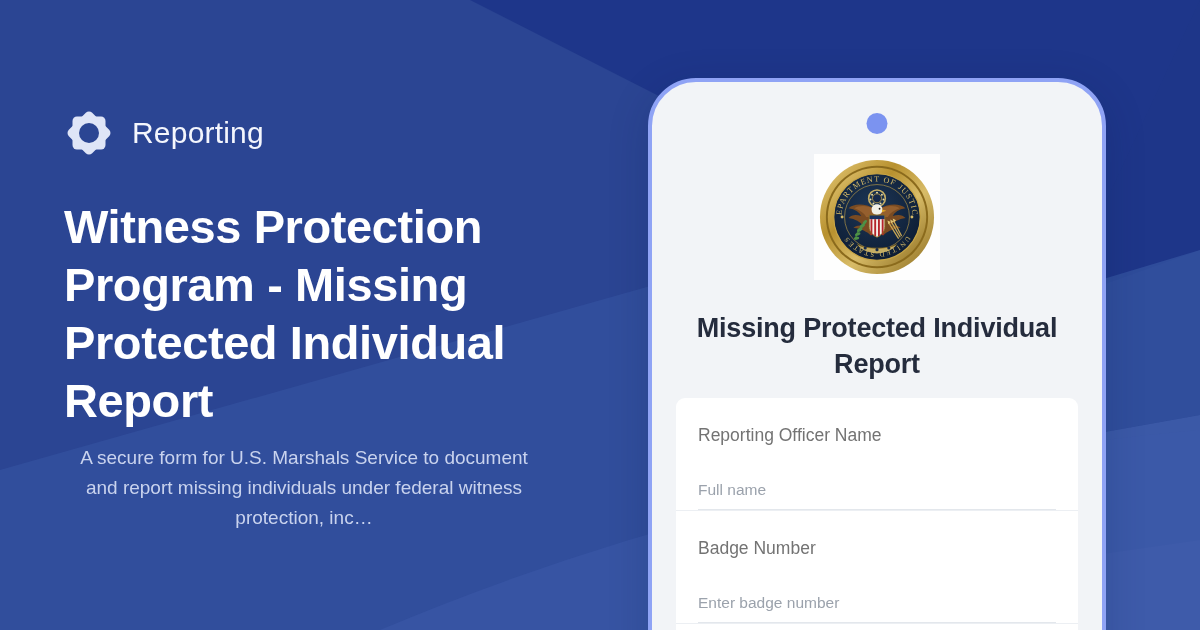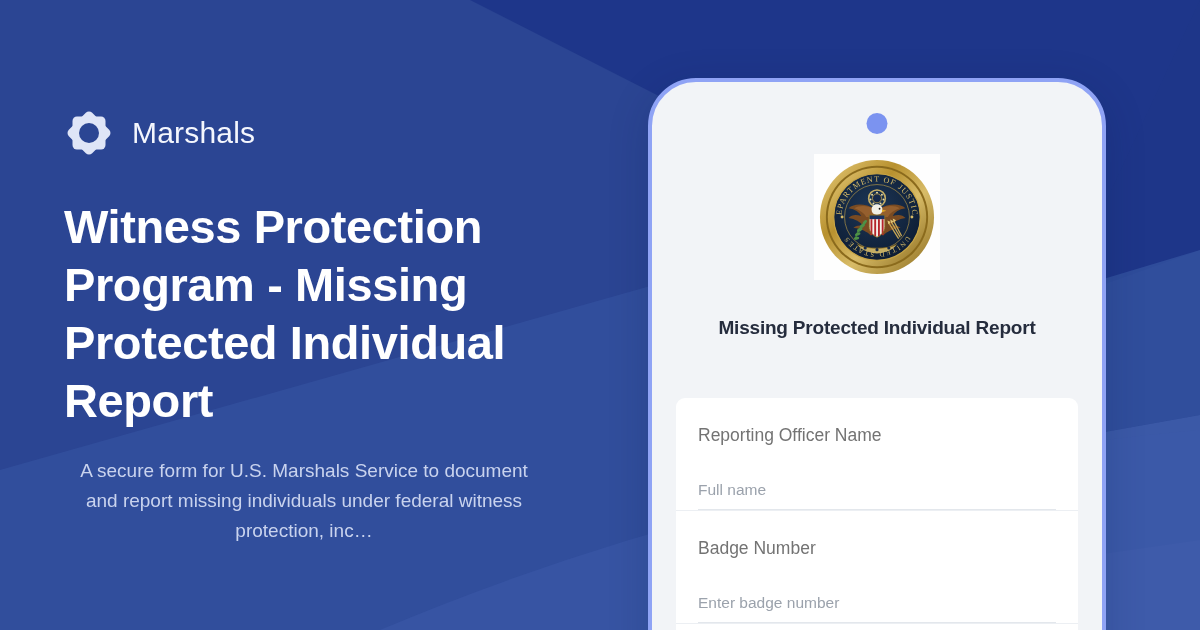--- a/index.html
+++ b/index.html
@@ -50,21 +50,21 @@
     line-height: 1;
   }
 
   .headline {
     font-size: 47px;
     line-height: 58px;
     font-weight: 700;
     color: #FFFFFF;
     letter-spacing: -0.4px;
     max-width: 520px;
-    margin-bottom: 26px;
+    margin-bottom: 13px;
   }
 
   .subhead {
     font-size: 19px;
     line-height: 30px;
     font-weight: 400;
     color: #C9D3EE;
     max-width: 480px;
     text-align: center;
   }
@@ -107,21 +107,21 @@
     align-items: center;
     justify-content: center;
   }
   .seal-wrap svg { display: block; }
 
   .form-title {
     position: absolute;
     left: 0; right: 0;
     top: 228px;
     text-align: center;
-    font-size: 19px;
+    font-size: 27px;
     line-height: 36px;
     font-weight: 700;
     color: #252C3D;
     letter-spacing: -0.2px;
     padding: 0 44px;
   }
 
   .fields {
     position: absolute;
     left: 24px;
@@ -189,21 +189,21 @@
               <rect x="0" y="0" width="100" height="100" fill="#fff"></rect>
               <circle cx="50" cy="50" r="20" fill="#000"></circle>
             </mask>
           </defs>
           <g mask="url(#holeMask)" fill="#DFE5F7">
             <rect x="17" y="17" width="66" height="66" rx="9"></rect>
             <rect x="17" y="17" width="66" height="66" rx="9" transform="rotate(45 50 50)"></rect>
           </g>
         </svg>
       </span>
-      <span class="brand-name">Marshals</span>
+      <span class="brand-name">Reporting</span>
     </div>
 
     <h1 class="headline">Witness Protection Program - Missing Protected Individual Report</h1>
 
     <p class="subhead">A secure form for U.S. Marshals Service to document and report missing individuals under federal witness protection, inc…</p>
   </div>
 
   <div class="phone">
 
     <span class="camera-dot"></span>

